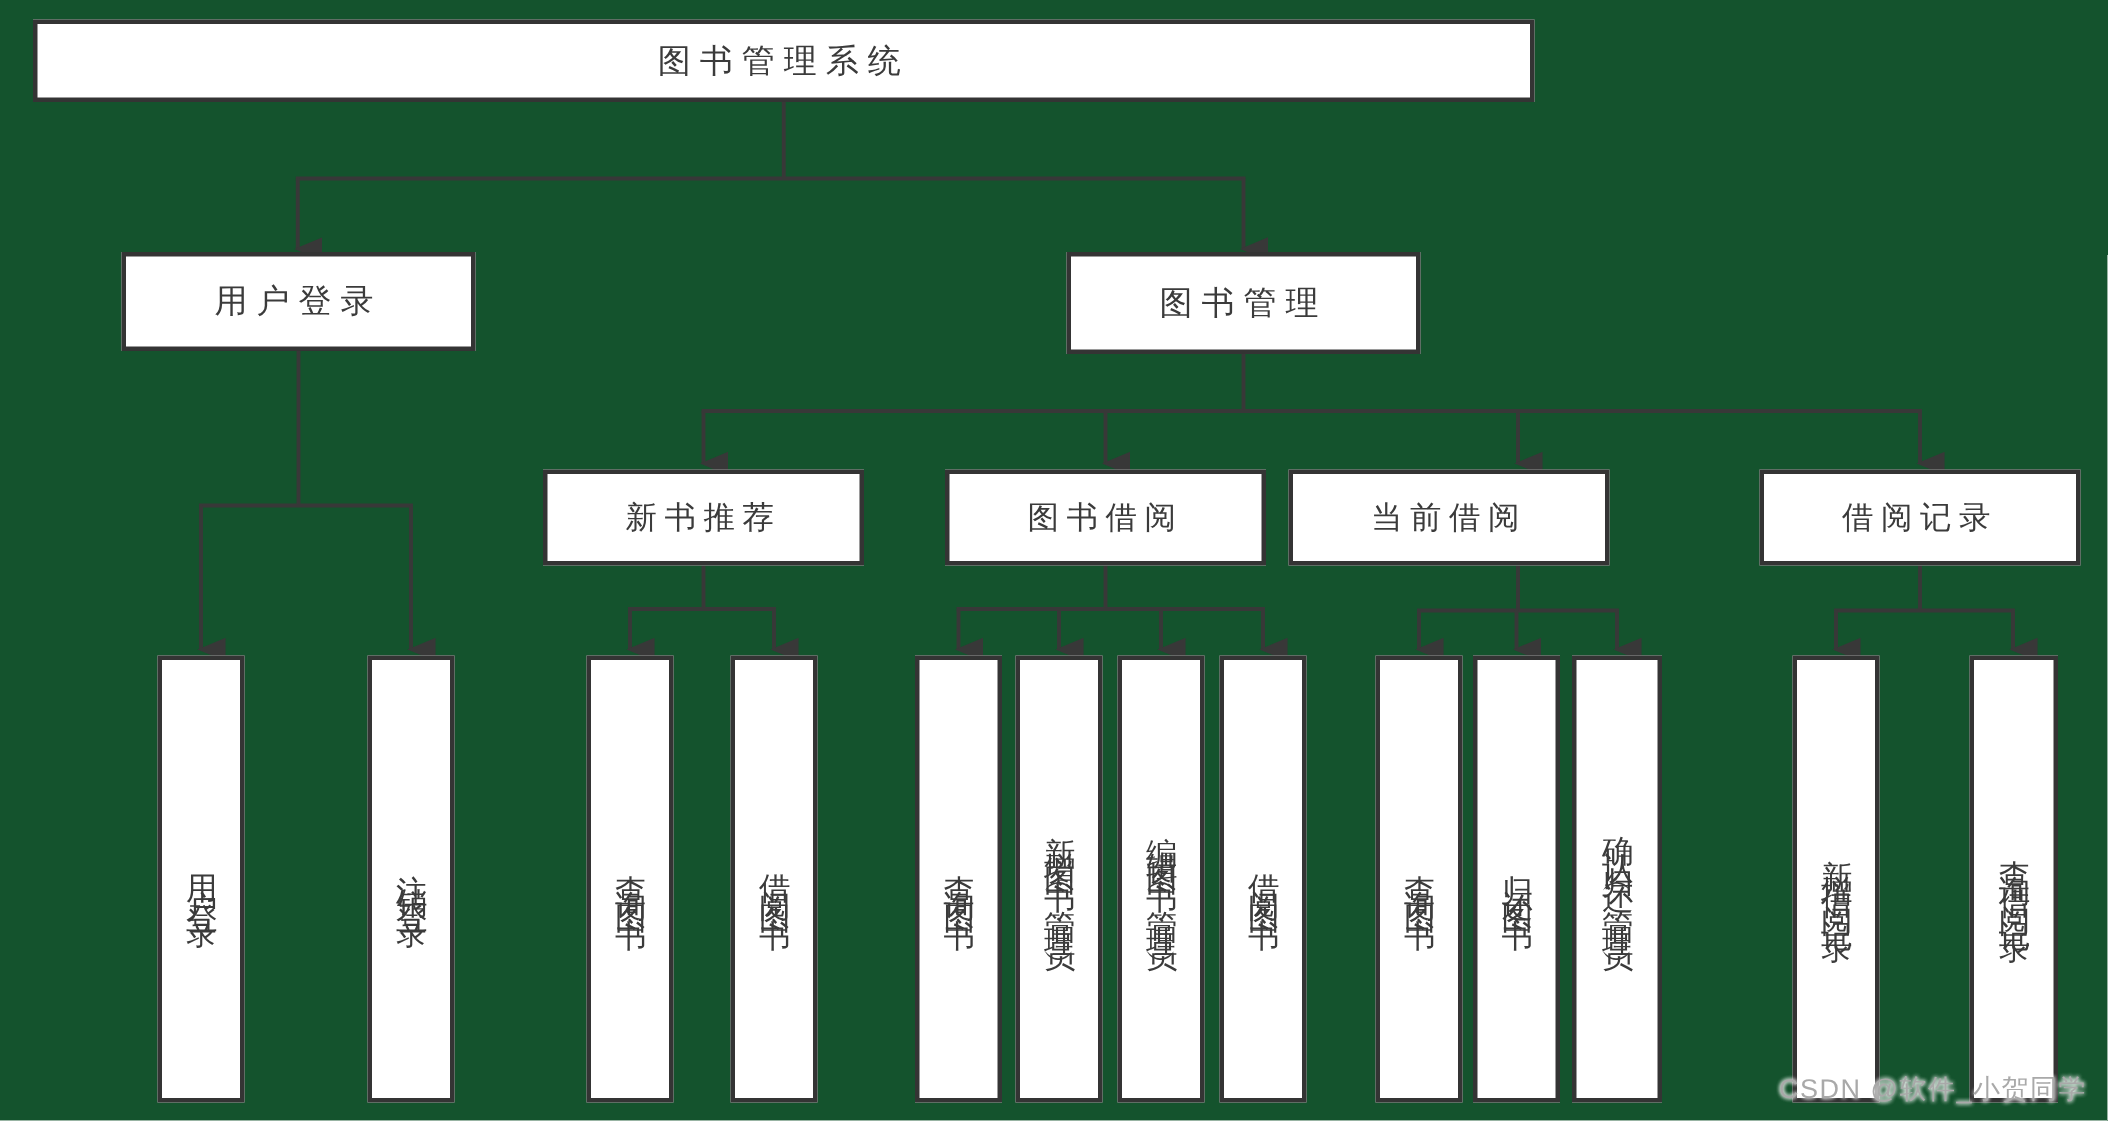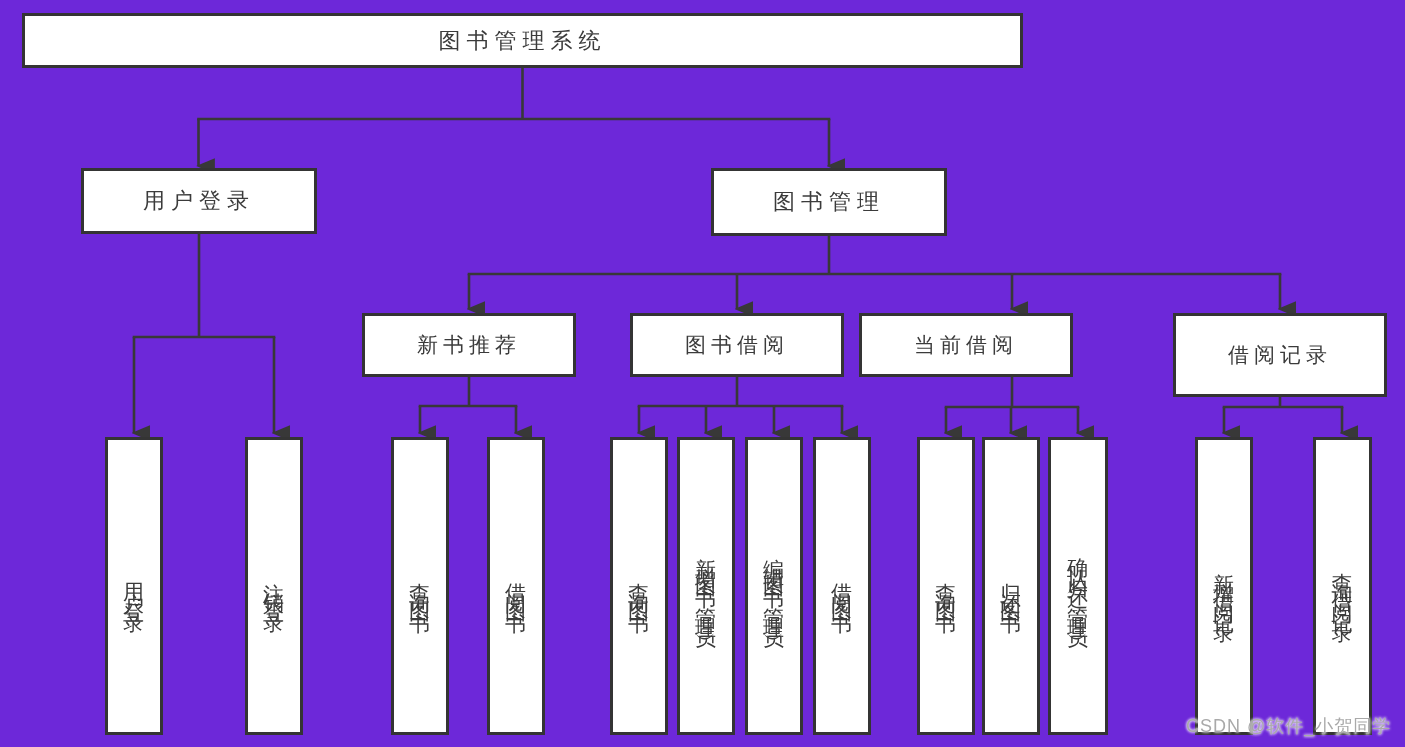--- a/index.html
+++ b/index.html
@@ -1,17 +1,17 @@
 <!DOCTYPE html>
 <html><head>
 <meta charset="utf-8">
 <style>
   html,body{margin:0;padding:0;background:#ffffff;}
   #canvas{
-    position:relative;width:1405px;height:747px;background:#6d28d9;overflow:hidden;
+    position:relative;width:1405px;height:747px;background:#14532d;overflow:hidden;
     font-family:"Liberation Sans","DejaVu Sans",sans-serif;color:#3b3b3b;
   }
   .wires{position:absolute;left:0;top:0;z-index:1;}
   .box{
     position:absolute;box-sizing:border-box;background:#ffffff;
     border:3px solid #343434;display:flex;align-items:center;justify-content:center;
     z-index:2;
   }
   .hlabel{
     font-size:22px;letter-spacing:6px;white-space:nowrap;color:#3b3b3b;
@@ -96,21 +96,21 @@
 
   <div class="box l3" style="left:362px;top:313px;width:214px;height:64px">
     <span class="hlabel">新书推荐</span>
   </div>
   <div class="box l3" style="left:630px;top:313px;width:214px;height:64px">
     <span class="hlabel">图书借阅</span>
   </div>
   <div class="box l3" style="left:859px;top:313px;width:214px;height:64px">
     <span class="hlabel">当前借阅</span>
   </div>
-  <div class="box l3" style="left:1173px;top:313px;width:214px;height:84px">
+  <div class="box l3" style="left:1173px;top:313px;width:214px;height:64px">
     <span class="hlabel">借阅记录</span>
   </div>
 
   <div class="box leaf" style="left:105px">
     <span class="vlabel">用户登录</span>
   </div>
   <div class="box leaf" style="left:245px">
     <span class="vlabel">注销登录</span>
   </div>
 

